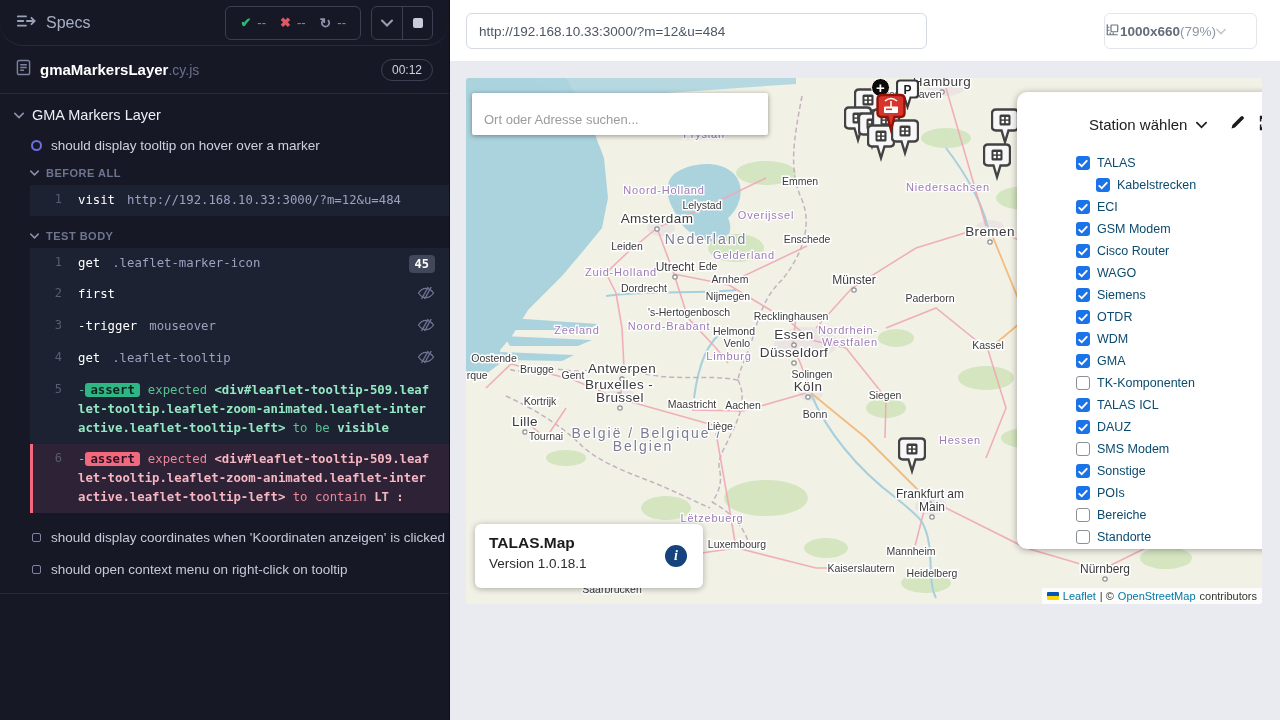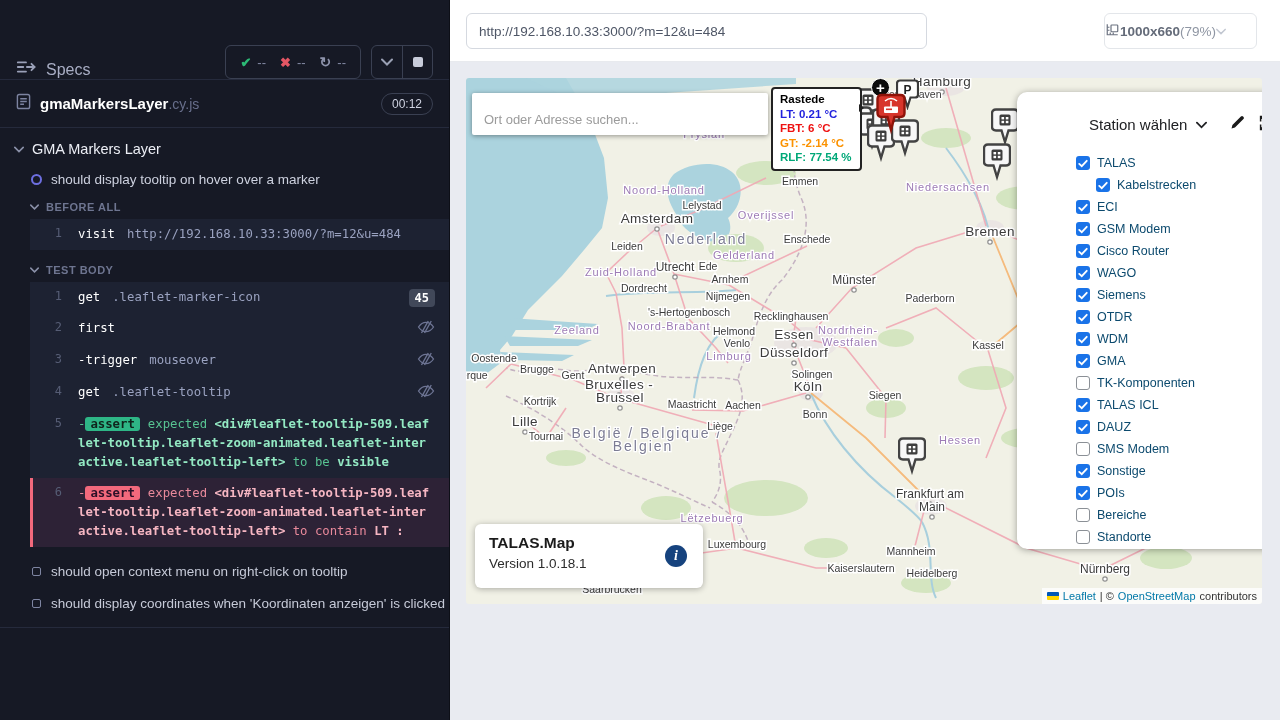--- a/index.html
+++ b/index.html
@@ -2,22 +2,22 @@
 <html><head>
 <meta charset="utf-8">
 <style>
   * { box-sizing: border-box; margin: 0; padding: 0; }
   html,body { width:1280px; height:720px; overflow:hidden; background:#e9ebf1;
     font-family:"Liberation Sans", sans-serif; }
 
   
   .sidebar { position:absolute; left:0; top:0; width:450px; height:720px;
     background:#161925; color:#cdd1df; overflow:hidden; border-right:1px solid #0d0f17; }
-  .sb-header { height:80px; display:flex; align-items:flex-end; padding:0 16px;
-    border-bottom:1px solid #252a3c; }
+  .sb-header { height:46px; display:flex; align-items:center; padding:0 16px;
+    border-bottom:1px solid #252a3c;border-radius:25px; }
   .sb-title { color:#a9aec5; font-size:16px; margin-left:10px; }
   .stats-box { margin-left:auto; display:flex; align-items:center; gap:14px;
     border:1px solid #3a4052; border-radius:6px; height:34px; padding:0 14px; font-size:13px; }
   .stat { display:flex; align-items:center; gap:6px; color:#848aa5; }
   .stat .ic-pass { color:#2cb975; font-weight:bold; font-size:13px; }
   .stat .ic-fail { color:#e45664; font-weight:bold; font-size:13px; }
   .stat .ic-pend { color:#8d93ab; font-weight:bold; font-size:14px; }
   .ctrl-box { margin-left:10px; display:flex; align-items:center; height:34px;
     border:1px solid #3a4052; border-radius:6px; }
   .ctrl-cell { width:30px; height:100%; display:flex; align-items:center; justify-content:center; color:#9aa0b4; }
@@ -276,25 +276,25 @@
       <span class="cmd-body"><span>-</span><span class="badge-assert-pass">assert</span><span>expected</span> <span class="b">&lt;div#leaflet-tooltip-509.leaflet-tooltip.leaflet-zoom-animated.leaflet-interactive.leaflet-tooltip-left&gt;</span> <span>to be</span> <span class="b">visible</span></span>
     </div>
     <div class="cmd-row failed">
       <span class="cmd-num">6</span>
       <span class="cmd-body"><span>-</span><span class="badge-assert-fail">assert</span><span>expected</span> <span class="b">&lt;div#leaflet-tooltip-509.leaflet-tooltip.leaflet-zoom-animated.leaflet-interactive.leaflet-tooltip-left&gt;</span> <span>to contain</span> <span class="b">LT :</span></span>
     </div>
   </div>
 
   <div class="pending-row">
     <span class="pend-sq"></span>
-    <span>should open context menu on right-click on tooltip</span>
+    <span>should display coordinates when 'Koordinaten anzeigen' is clicked</span>
   </div>
   <div class="pending-row">
     <span class="pend-sq"></span>
-    <span>should display coordinates when 'Koordinaten anzeigen' is clicked</span>
+    <span>should open context menu on right-click on tooltip</span>
   </div>
   <div class="bottom-line"></div>
 </div>
 
 <div class="topbar">
   <input class="url-input" readonly="" value="http://192.168.10.33:3000/?m=12&amp;u=484" style="">
   <div class="size-btn">
     <span>
       <svg width="15" height="15" viewBox="0 0 20 20" fill="none" stroke="#6b7280" stroke-width="1.6">
           <path d="M3 3 V17 H17"></path>
@@ -564,29 +564,20 @@
         </div>
         <div class="marker" style="left: 410px; top: 15px;"><svg width="30" height="42" viewBox="0 0 30 42">
             <path d="M5.5 2 h19 q4 0 4 4 v14 q0 4 -4 4 h-6 L15 37 L11.5 24 H5.5 q-4 0 -4 -4 v-14 q0 -4 4 -4 Z" fill="#d7352b" stroke="#8f1309" stroke-width="2.4"></path>
             <path d="M9 8 q6 -5 12 0" stroke="#fff" stroke-width="1.6" fill="none"></path>
             <line x1="15" y1="8" x2="15" y2="14" stroke="#fff" stroke-width="1.6"></line>
             <rect x="8" y="13.5" width="14" height="6.5" rx="1" fill="#fff"></rect>
             <rect x="10" y="15.5" width="6" height="1.6" fill="#d7352b"></rect>
           </svg></div>
       </div>
 
-    <div class="tooltip">
-      <div class="tt-title">Rastede</div>
-      <div id="tooltip-rows">
-          <div style="color: rgb(34, 34, 221);">LT: 0.21 °C</div>
-          <div style="color: rgb(238, 17, 17);">FBT: 6 °C</div>
-          <div style="color: rgb(251, 146, 0);">GT: -2.14 °C</div>
-          <div style="color: rgb(0, 168, 120);">RLF: 77.54 %</div>
-        </div>
-    </div>
 
     <div class="search-box">
       <input placeholder="Ort oder Adresse suchen..." style="">
     </div>
 
     <div class="panel">
       <div class="panel-head">
         <span class="panel-title">Station wählen</span>
         <span class="chev">
             <svg width="11" height="8" viewBox="0 0 12 8">

